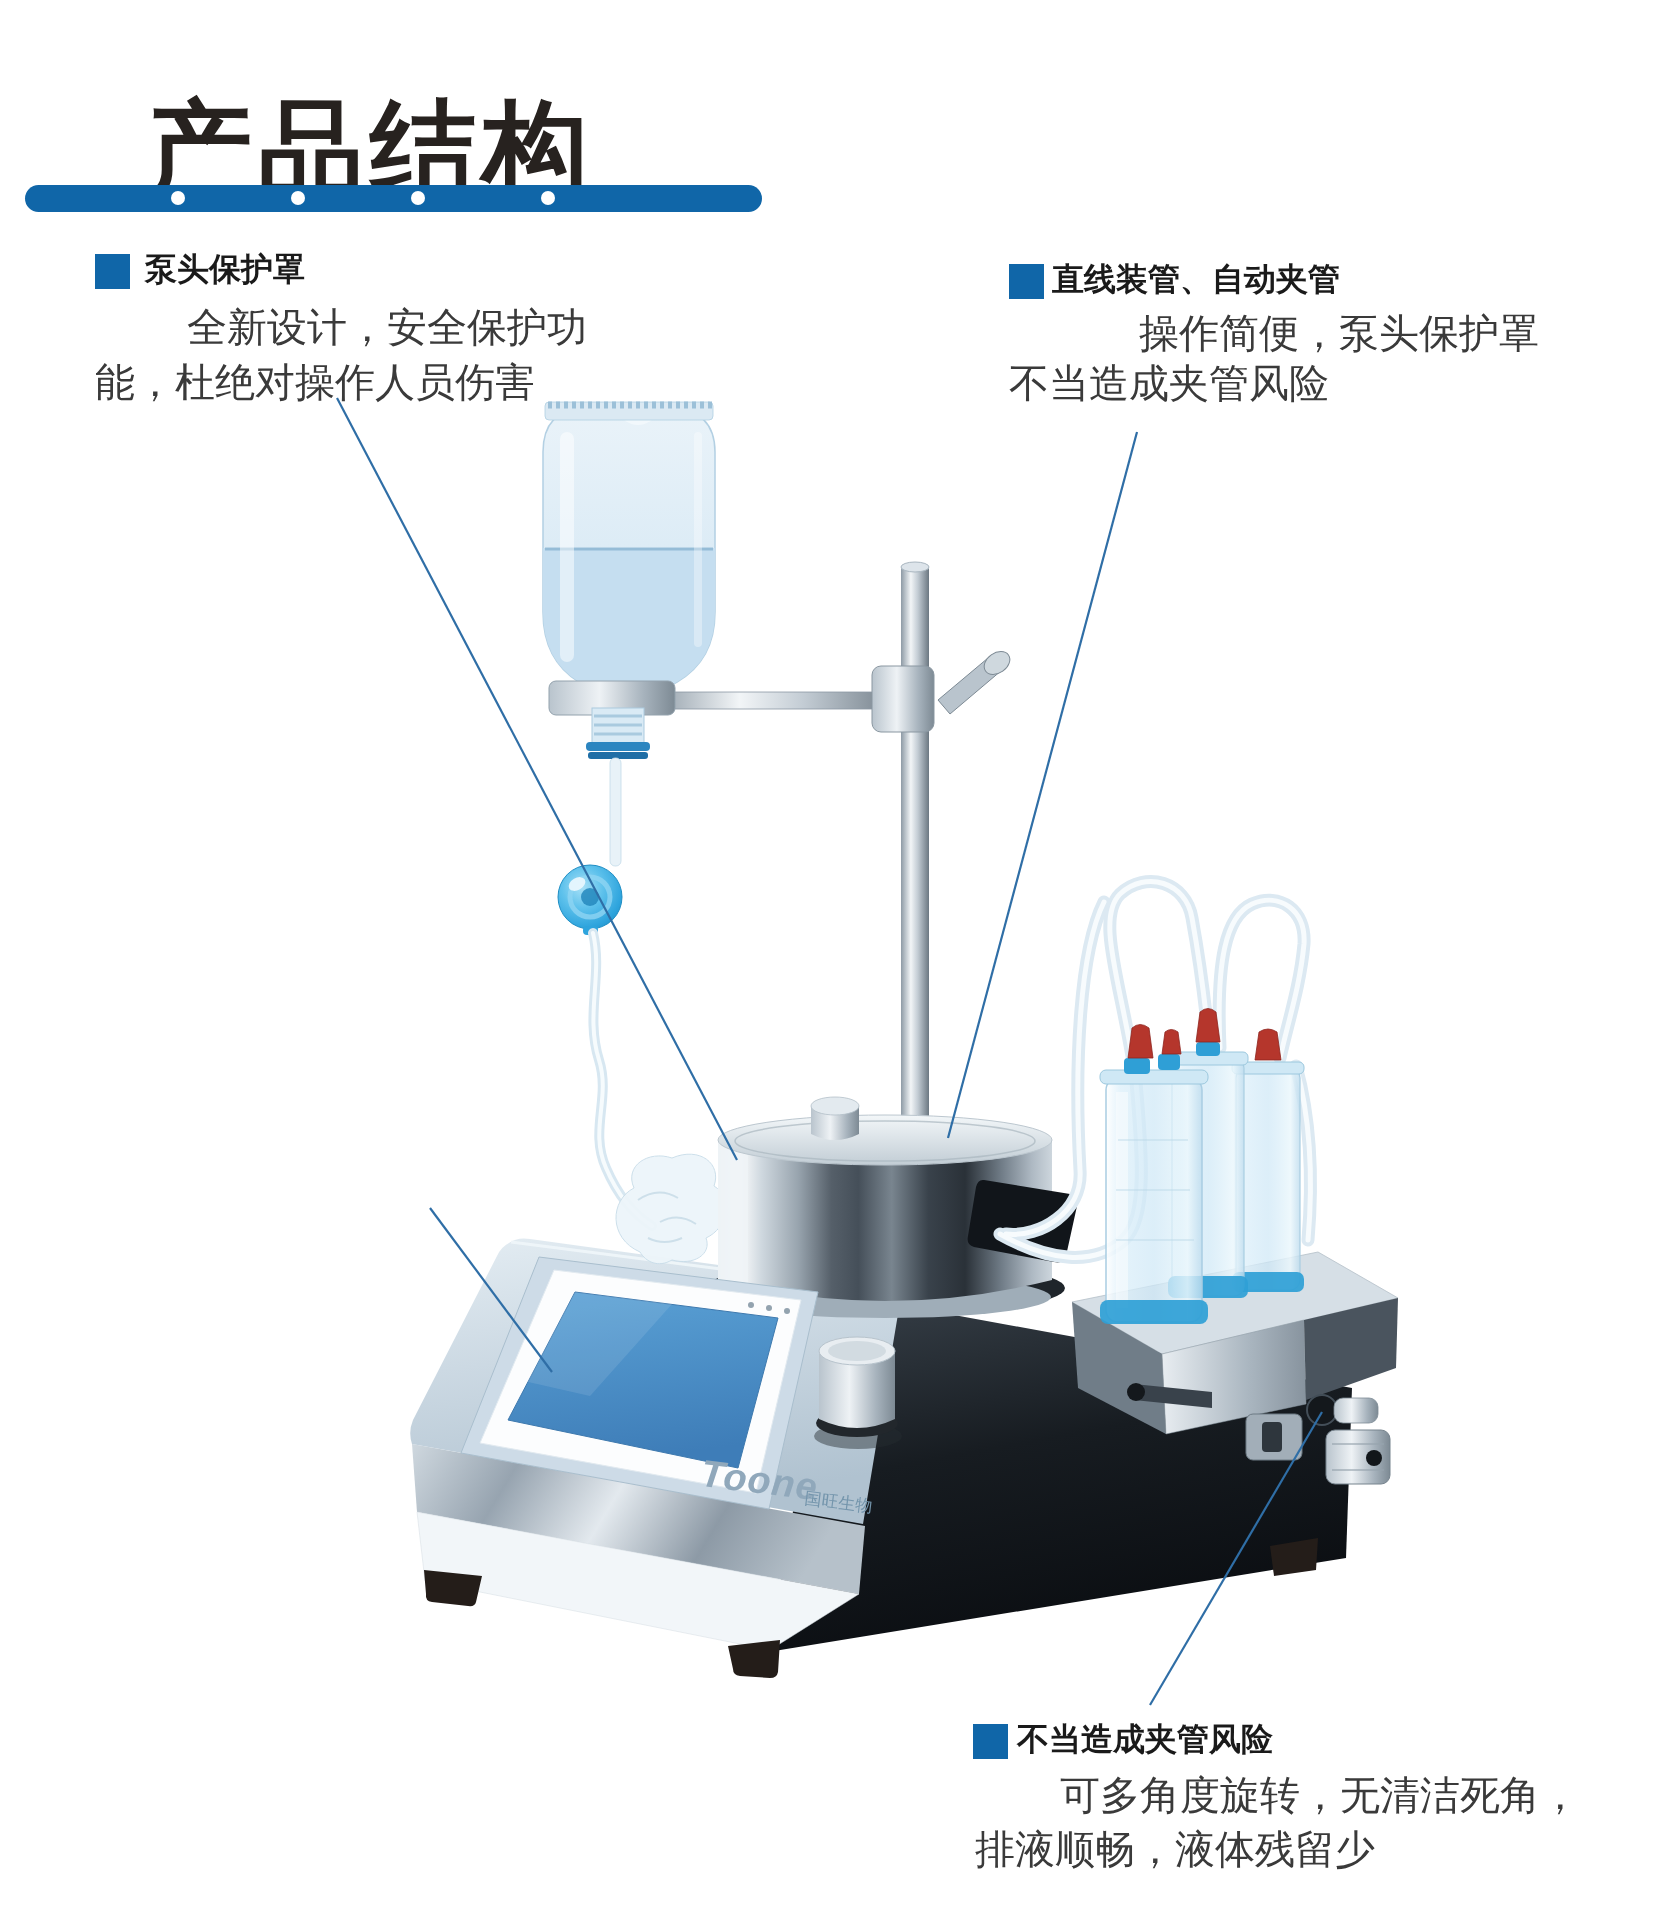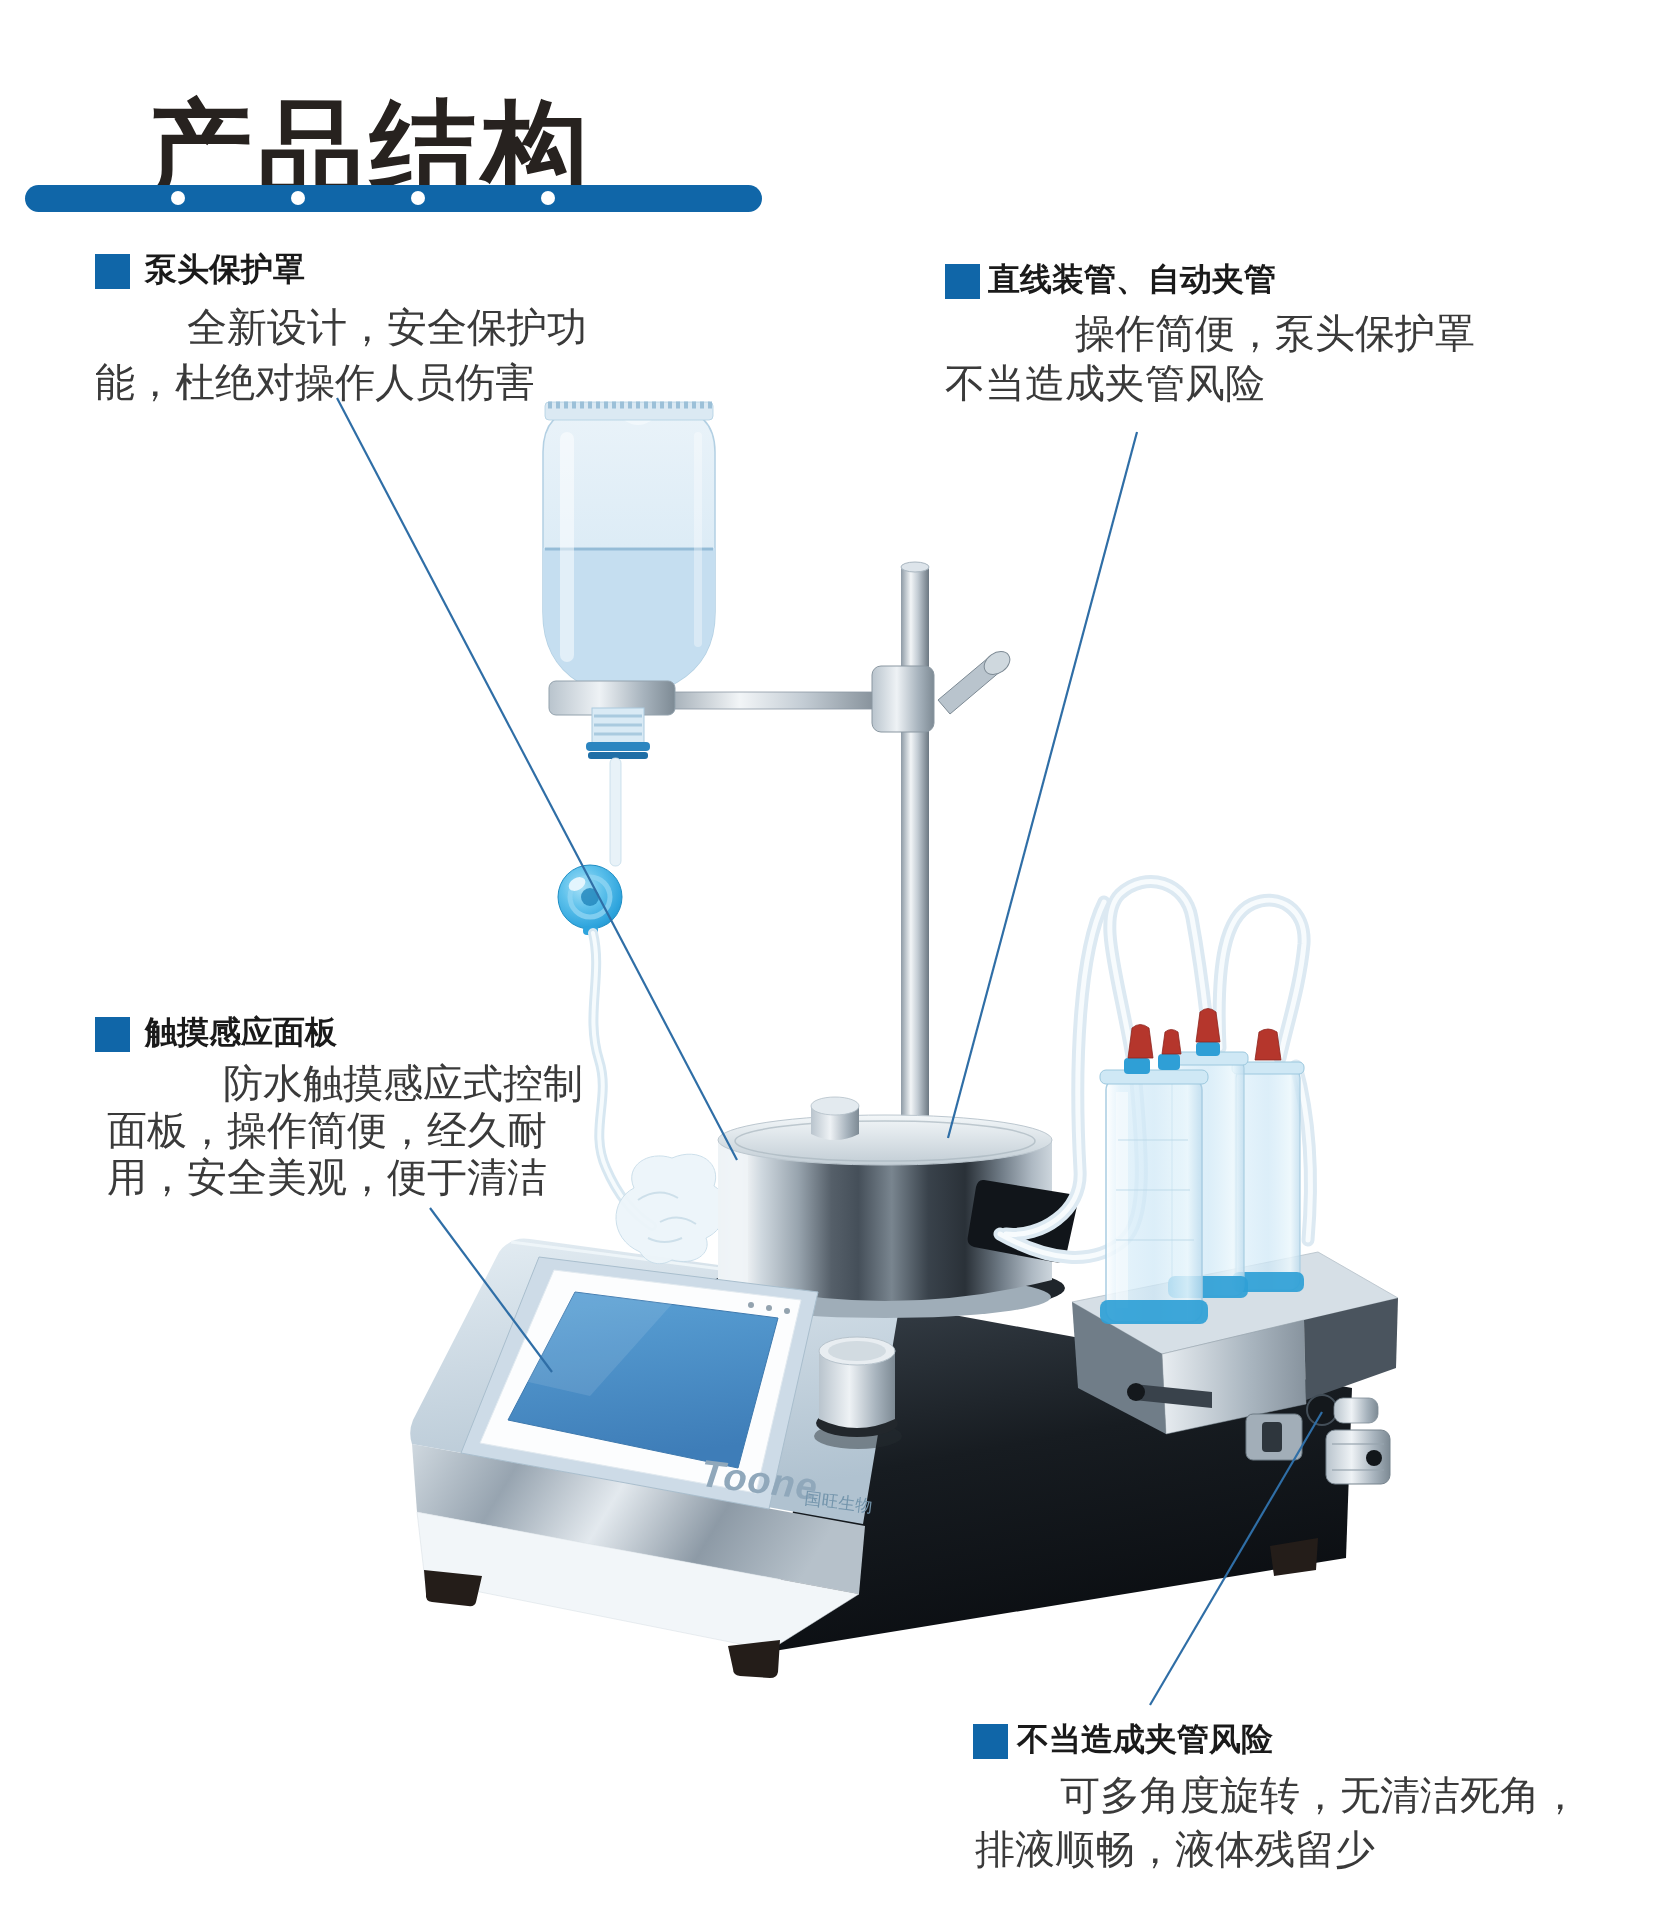--- a/index.html
+++ b/index.html
@@ -21,21 +21,21 @@
   .callout{position:absolute;z-index:2;}
   .callout .bullet{position:absolute;left:0;top:6px;width:35px;height:35px;background:var(--accent);}
   .callout .heading{font-size:32px;font-weight:bold;color:var(--heading-text);white-space:nowrap;}
   .callout .line{font-size:40px;color:var(--body-text);white-space:nowrap;}
   
   .c1{left:95px;top:248px;}
   .c1 .heading{margin-left:50px;margin-bottom:8px;}
   .c1 .line{line-height:55px;}
   .c1 .l0{margin-left:92px;}
   
-  .c2{left:945px;top:258px;}
+  .c2{left:1009px;top:258px;}
   .c2 .heading{margin-left:43px;margin-bottom:6px;}
   .c2 .line{line-height:50px;}
   .c2 .l0{margin-left:130px;}
   .c2 .l1{}
   
   .c3{left:95px;top:1011px;}
   .c3 .heading{margin-left:50px;margin-bottom:5px;}
   .c3 .line{line-height:47px;}
   .c3 .l0{margin-left:128px;}
   .c3 .l1,.c3 .l2{margin-left:12px;}
@@ -314,27 +314,20 @@
   <div class="line l1">能，杜绝对操作人员伤害</div>
 </div>
 
 <div class="callout c2">
   <span class="bullet"></span>
   <div class="heading">直线装管、自动夹管</div>
   <div class="line l0">操作简便，泵头保护罩</div>
   <div class="line l1">不当造成夹管风险</div>
 </div>
 
-<div class="callout c3">
-  <span class="bullet"></span>
-  <div class="heading">触摸感应面板</div>
-  <div class="line l0">防水触摸感应式控制</div>
-  <div class="line l1">面板，操作简便，经久耐</div>
-  <div class="line l2">用，安全美观，便于清洁</div>
-</div>
 
 <div class="callout c4">
   <span class="bullet"></span>
   <div class="heading">不当造成夹管风险</div>
   <div class="line l0">可多角度旋转，无清洁死角，</div>
   <div class="line l1">排液顺畅，液体残留少</div>
 </div>
 
 </div>
 

